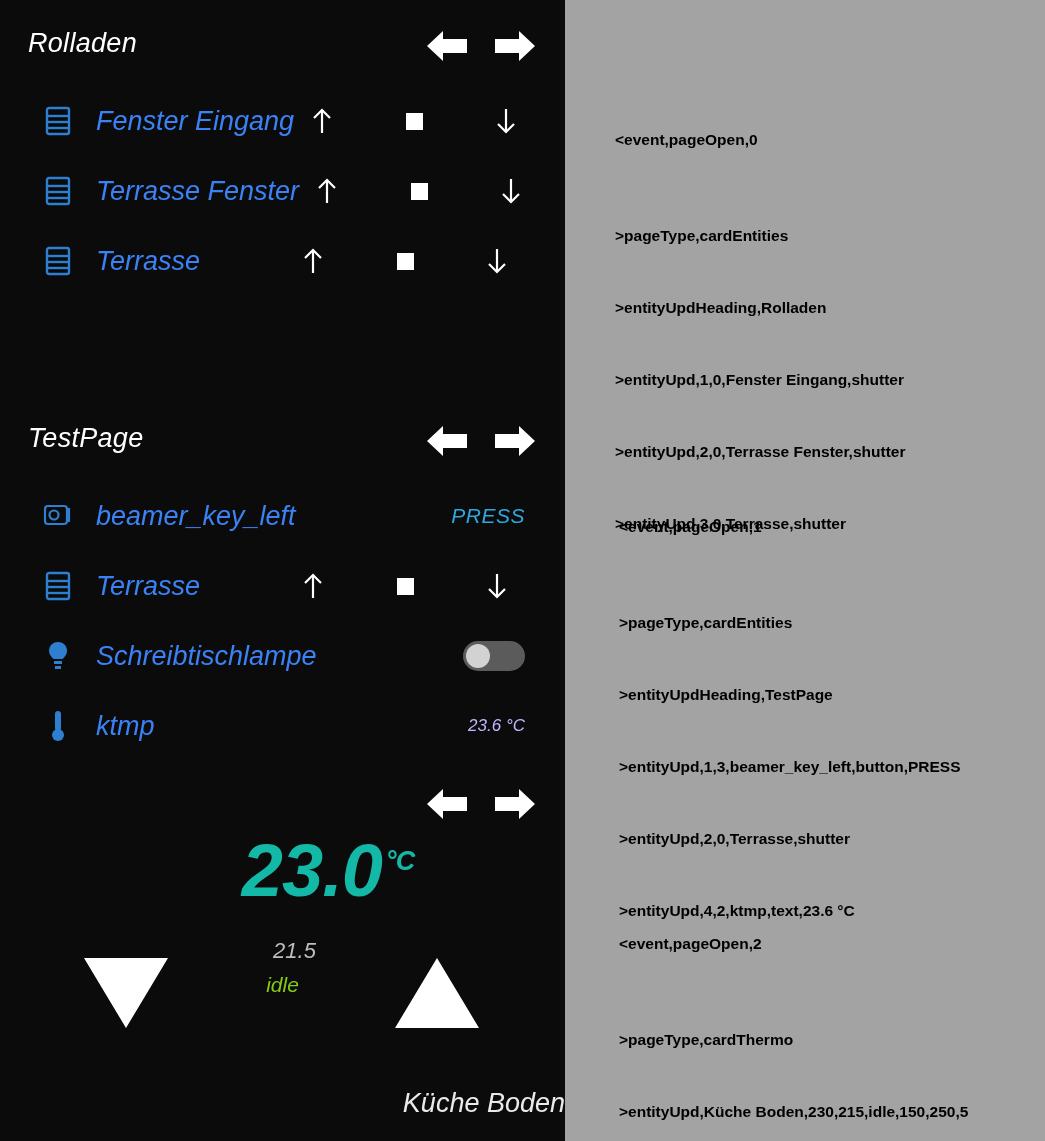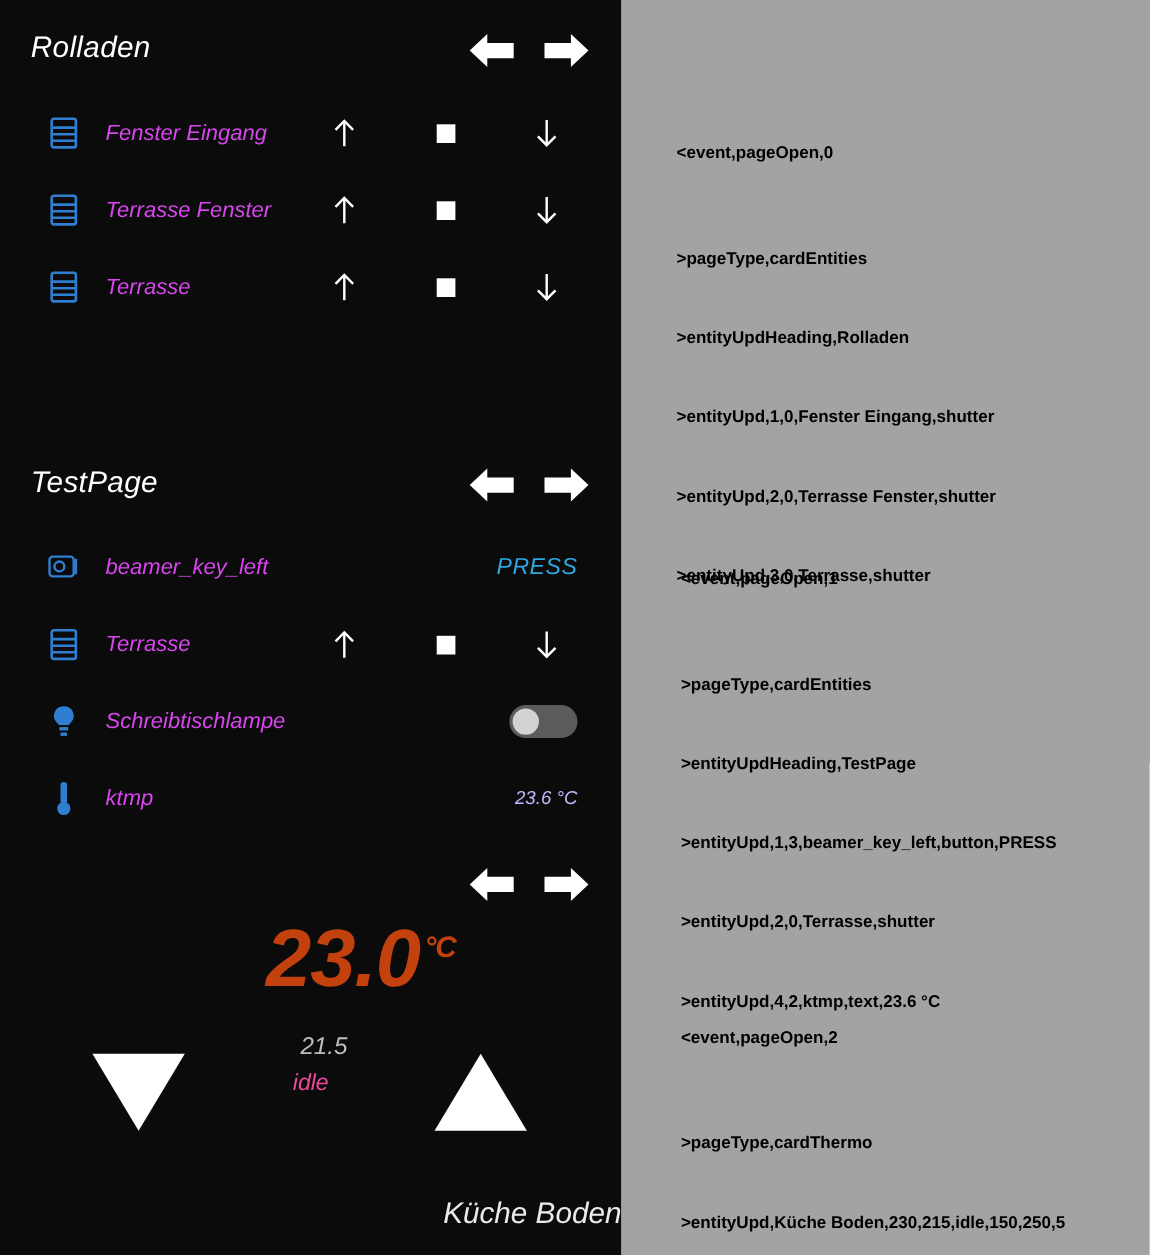--- a/index.html
+++ b/index.html
@@ -81,22 +81,22 @@
   .entity-icon {
     width: 52px;
     margin-left: 32px;
     display: flex;
     align-items: center;
     justify-content: center;
     flex: 0 0 auto;
   }
   .entity-label {
     margin-left: 12px;
-    font-size: 20px;
-    color: #d946ef;
+    font-size: 27px;
+    color: #3b82f6;
     flex: 1 1 auto;
     white-space: nowrap;
   }
   .entity-controls {
     flex: 0 0 auto;
     display: flex;
     align-items: center;
     width: 240px;
     justify-content: space-between;
     padding-right: 40px;
@@ -169,21 +169,21 @@
     height: 230px;
   }
   .thermo-temp {
     position: absolute;
     left: 0;
     top: 0;
     width: 656px;
     text-align: center;
     font-size: 74px;
     font-weight: bold;
-    color: #c2410c;
+    color: #14b8a6;
     letter-spacing: -1px;
   }
   .thermo-unit {
     font-size: 27px;
     font-weight: bold;
     vertical-align: super;
     margin-left: 4px;
   }
   .thermo-target {
     position: absolute;
@@ -194,21 +194,21 @@
     font-size: 22px;
     color: #bdbdbd;
   }
   .thermo-state {
     position: absolute;
     left: 0;
     top: 145px;
     width: 565px;
     text-align: center;
     font-size: 21px;
-    color: #ec4899;
+    color: #84cc16;
   }
   .tri {
     position: absolute;
     width: 0;
     height: 0;
   }
   .tri-down {
     left: 84px;
     top: 130px;
     border-left: 42px solid transparent;

